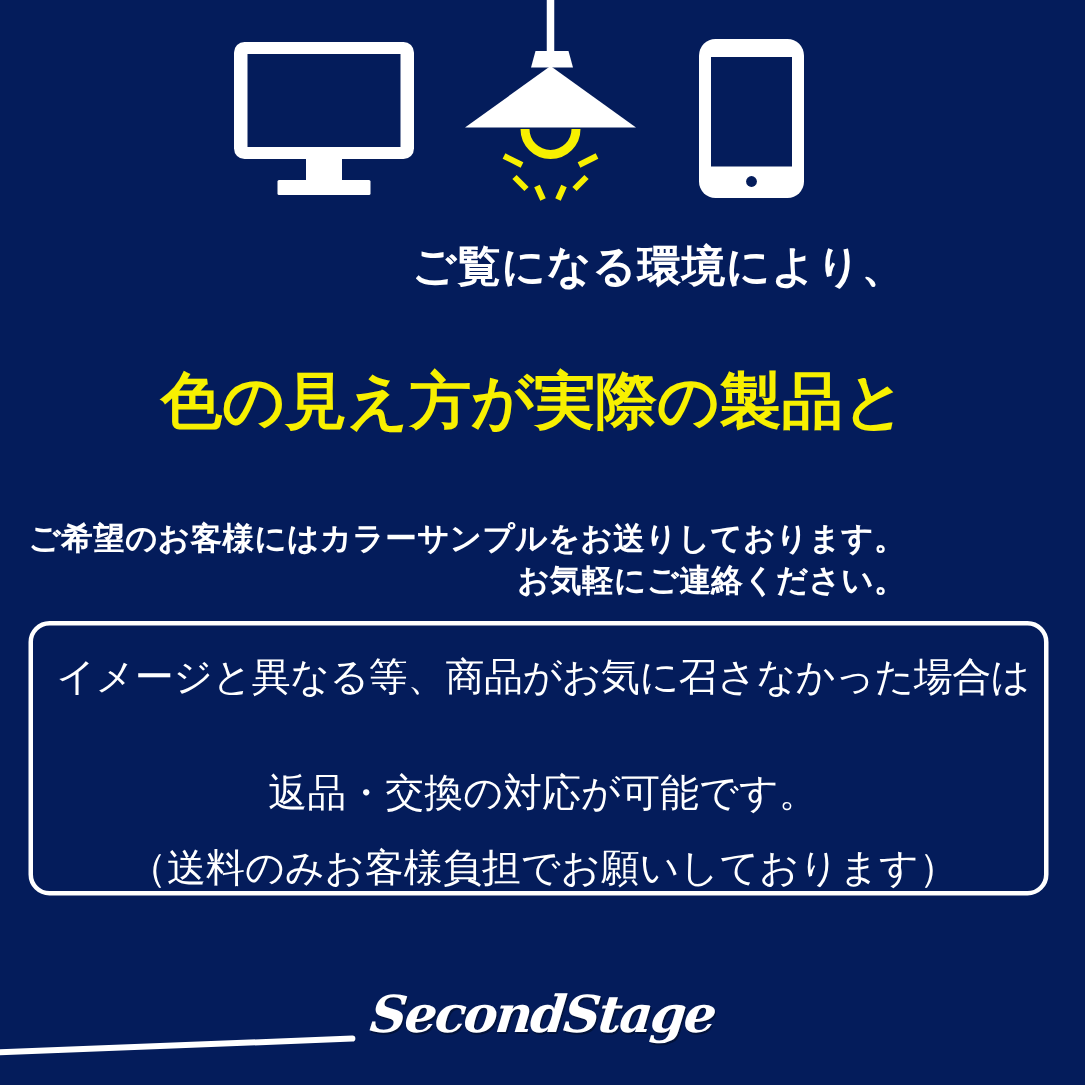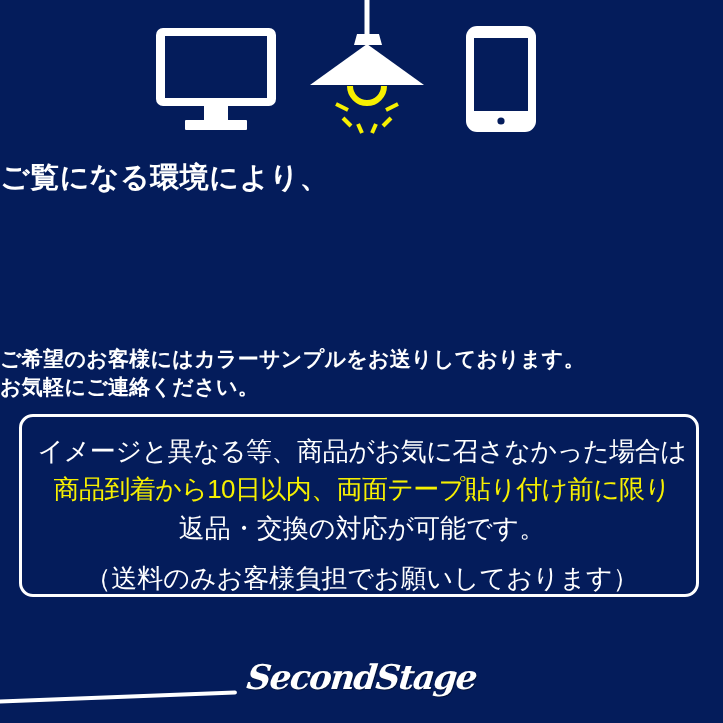--- a/index.html
+++ b/index.html
@@ -25,21 +25,21 @@
 
   
   #monitor{left:156px;top:28px;width:120px;height:102px;}
   
   #lamp{left:300px;top:0px;width:136px;height:135px;}
   
   #phone{left:466px;top:26px;width:70px;height:106px;}
 
   
   .line{
-    position:absolute;left:0;width:604px;text-align:left;
+    position:absolute;left:0;width:604px;text-align:right;
     white-space:nowrap;
   }
   .white{color:#ffffff;}
   .yellow{color:#f7f000;}
 
   #l1{top:158px;font-size:29px;font-weight:bold;letter-spacing:.5px;}
   #l2{top:197px;font-size:29px;font-weight:bold;letter-spacing:-.5px;}
   #l3{top:240px;font-size:41px;font-weight:bold;letter-spacing:0px;}
   #l4{top:283px;font-size:41px;font-weight:bold;letter-spacing:0px;}
   #l5{top:345px;font-size:21px;font-weight:bold;letter-spacing:.3px;}
@@ -132,27 +132,27 @@
         <rect x="0" y="0" width="70" height="106" rx="11" ry="11" fill="#ffffff"></rect>
         <rect x="8" y="12" width="54" height="73" fill="#041c5b"></rect>
         <circle cx="35" cy="95" r="3.6" fill="#041c5b"></circle>
       </svg>
     </div>
 
   </div>
 
   <div class="line white" id="l1">ご覧になる環境により、</div>
 
+  <div class="line yellow" id="l3">色の見え方が実際の製品と</div>
 
   <div class="line white" id="l6">お気軽にご連絡ください。</div>
   <div class="line white" id="l5">ご希望のお客様にはカラーサンプルをお送りしております。</div>
 
   <div id="notice-box">
     <div class="bline white" id="b1">イメージと異なる等、商品がお気に召さなかった場合は</div>
-    <div class="bline yellow" id="b2">商品到着から10日以内、両面テープ貼り付け前に限り</div>
     <div class="bline white" id="b3">返品・交換の対応が可能です。</div>
     <div class="bline white" id="b4">（送料のみお客様負担でお願いしております）</div>
   </div>
 
 
   <div id="logo">
     <span id="logo-text">SecondStage</span>
     <span id="logo-underline" style="width: 243px;"></span>
   </div>
 

